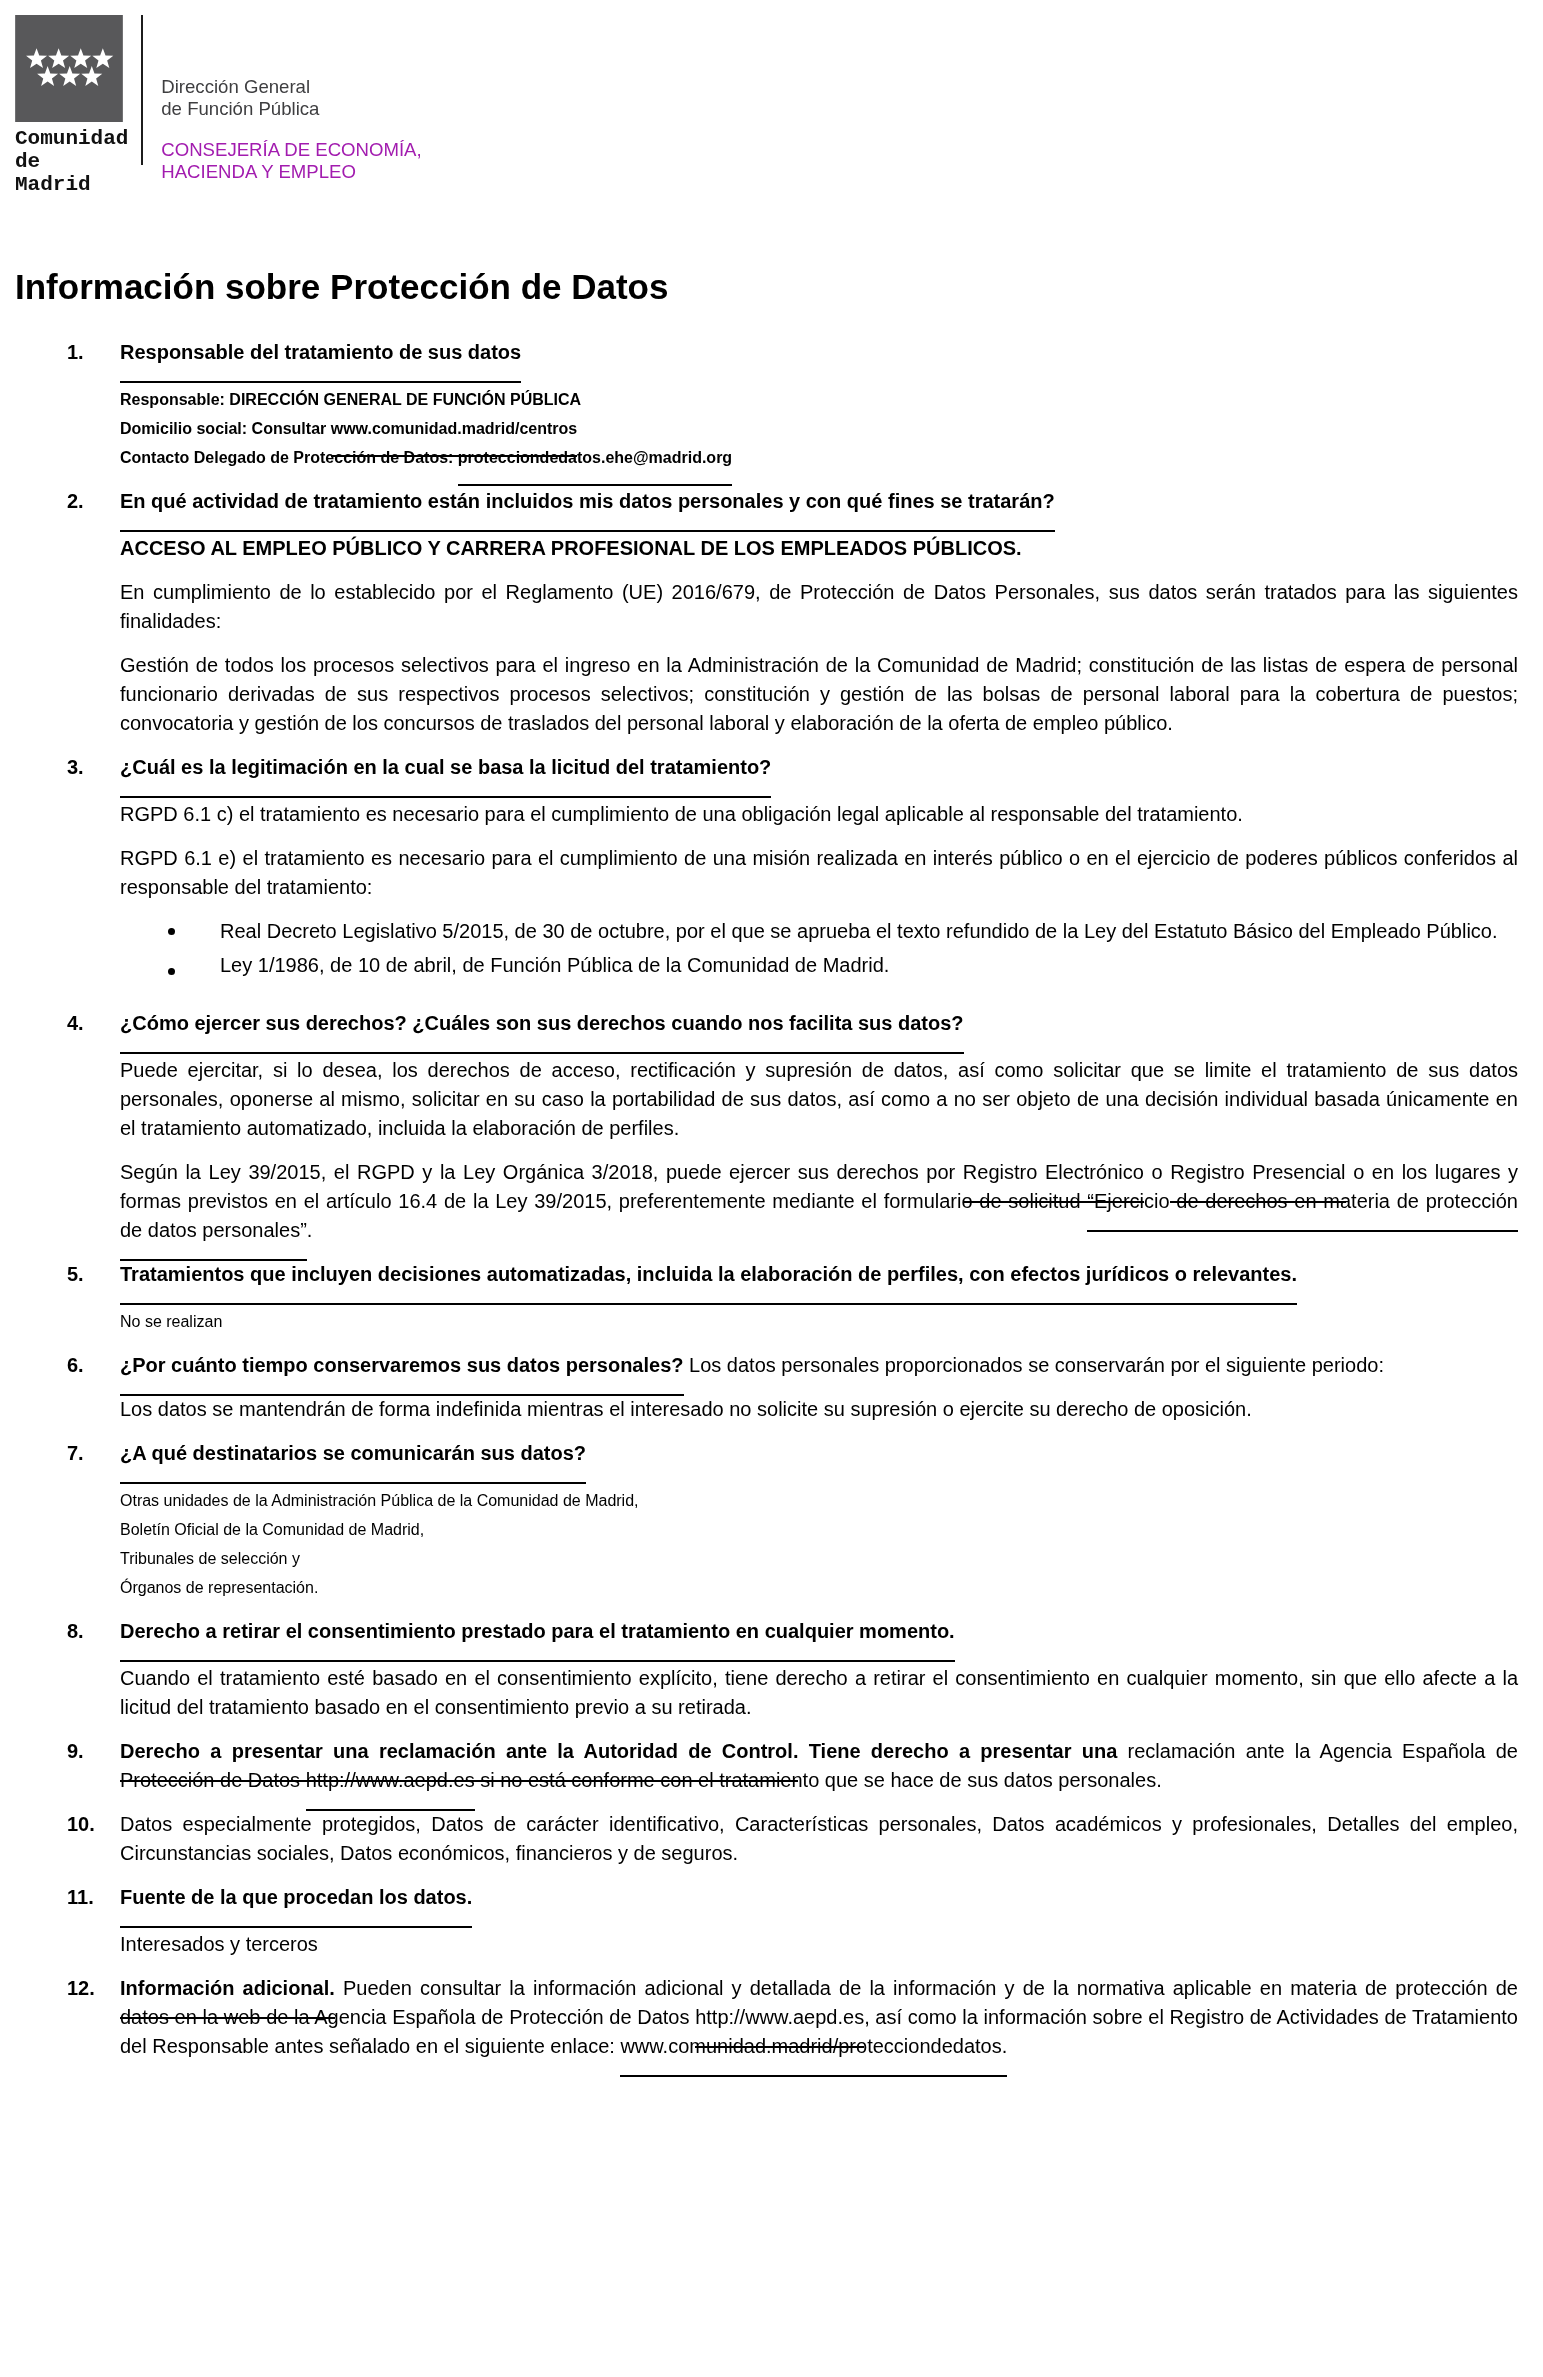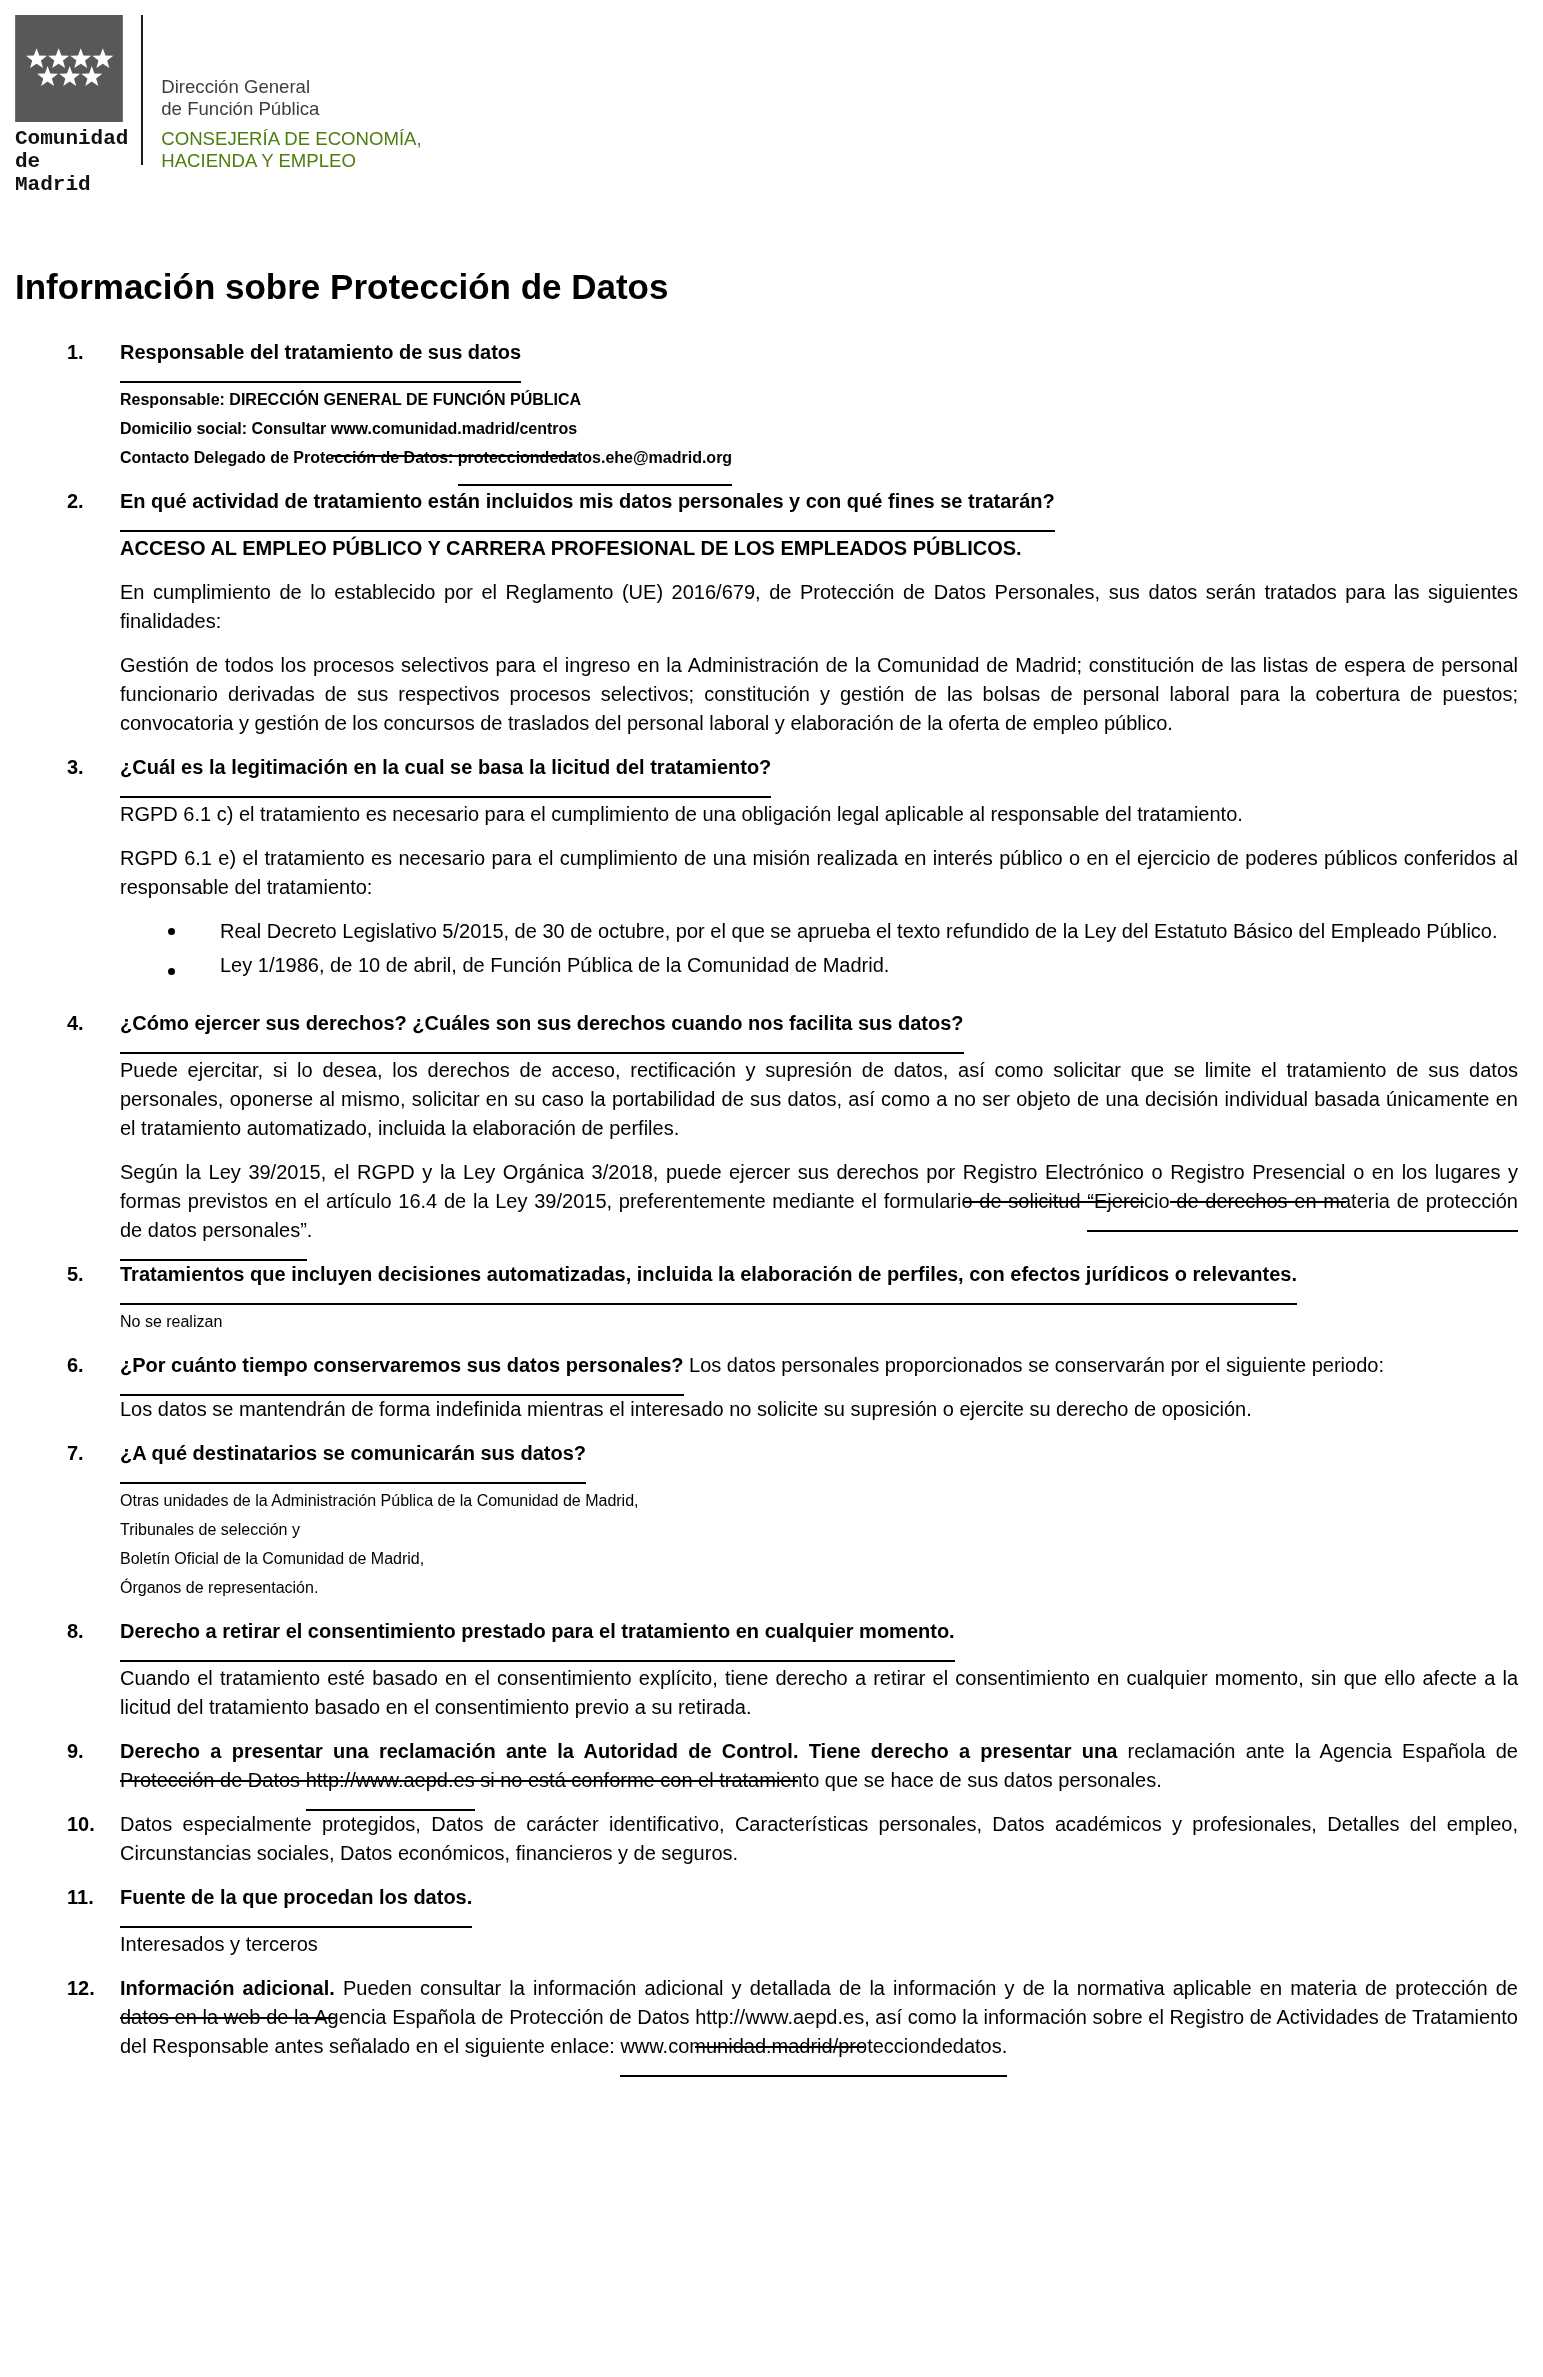--- a/index.html
+++ b/index.html
@@ -11,21 +11,21 @@
   .page{padding:15px 26px 0 15px;box-sizing:border-box;}
 
   
   .hdr{display:flex;align-items:flex-start;}
   .logo-left{width:109px;flex:none;}
   .flag{display:block;width:108px;height:107px;}
   .region{font-weight:bold;font-size:21px;line-height:23px;margin-top:4.8px;color:#111;font-family:Liberation Mono, monospace;}
   .vbar{width:2.1px;height:150px;background:#1c1c1c;margin:0 18.6px 0 16.6px;flex:none;}
   .org-col{padding-top:61px;font-size:18.6px;line-height:22px;}
   .org{color:#3e3e40;}
-  .dept{margin-top:8px;color:#4d7c0f;}
+  .dept{margin-top:19px;color:#a21caf;}
 
   
   h1{font-size:35px;line-height:43px;font-weight:bold;margin:69px 0 30px 0;color:#000;}
 
   
   .sections{margin-left:52px;}
   .section{display:flex;margin-bottom:15px;}
   .sec-num{width:53px;flex:none;font-weight:bold;font-size:20px;line-height:29px;}
   .sec-body{flex:1;min-width:0;}
   .sec-heading{font-size:20px;line-height:29px;margin-bottom:18px;}
@@ -139,22 +139,22 @@
         <div class="sec-body">
           <div class="para"><span class="b u ">¿Por cuánto tiempo conservaremos sus datos personales?</span><span class=""> Los datos personales proporcionados se conservarán por el siguiente periodo:</span></div>
           <div class="para"><span class="">Los datos se mantendrán de forma indefinida mientras el interesado no solicite su supresión o ejercite su derecho de oposición.</span></div>
         </div>
       </div>
       <div class="section">
         <div class="sec-num">7.</div>
         <div class="sec-body">
           <div class="sec-heading"><span class="b u ">¿A qué destinatarios se comunicarán sus datos?</span></div>
           <div class="line"><span class="">Otras unidades de la Administración Pública de la Comunidad de Madrid,</span></div>
+          <div class="line"><span class="">Boletín Oficial de la Comunidad de Madrid,</span></div>
           <div class="line"><span class="">Tribunales de selección y</span></div>
-          <div class="line"><span class="">Boletín Oficial de la Comunidad de Madrid,</span></div>
           <div class="line"><span class="">Órganos de representación.</span></div>
         </div>
       </div>
       <div class="section">
         <div class="sec-num">8.</div>
         <div class="sec-body">
           <div class="sec-heading"><span class="b u ">Derecho a retirar el consentimiento prestado para el tratamiento en cualquier momento.</span></div>
           <div class="para"><span class="">Cuando el tratamiento esté basado en el consentimiento explícito, tiene derecho a retirar el consentimiento en cualquier momento, sin que ello afecte a la licitud del tratamiento basado en el consentimiento previo a su retirada.</span></div>
         </div>
       </div>

